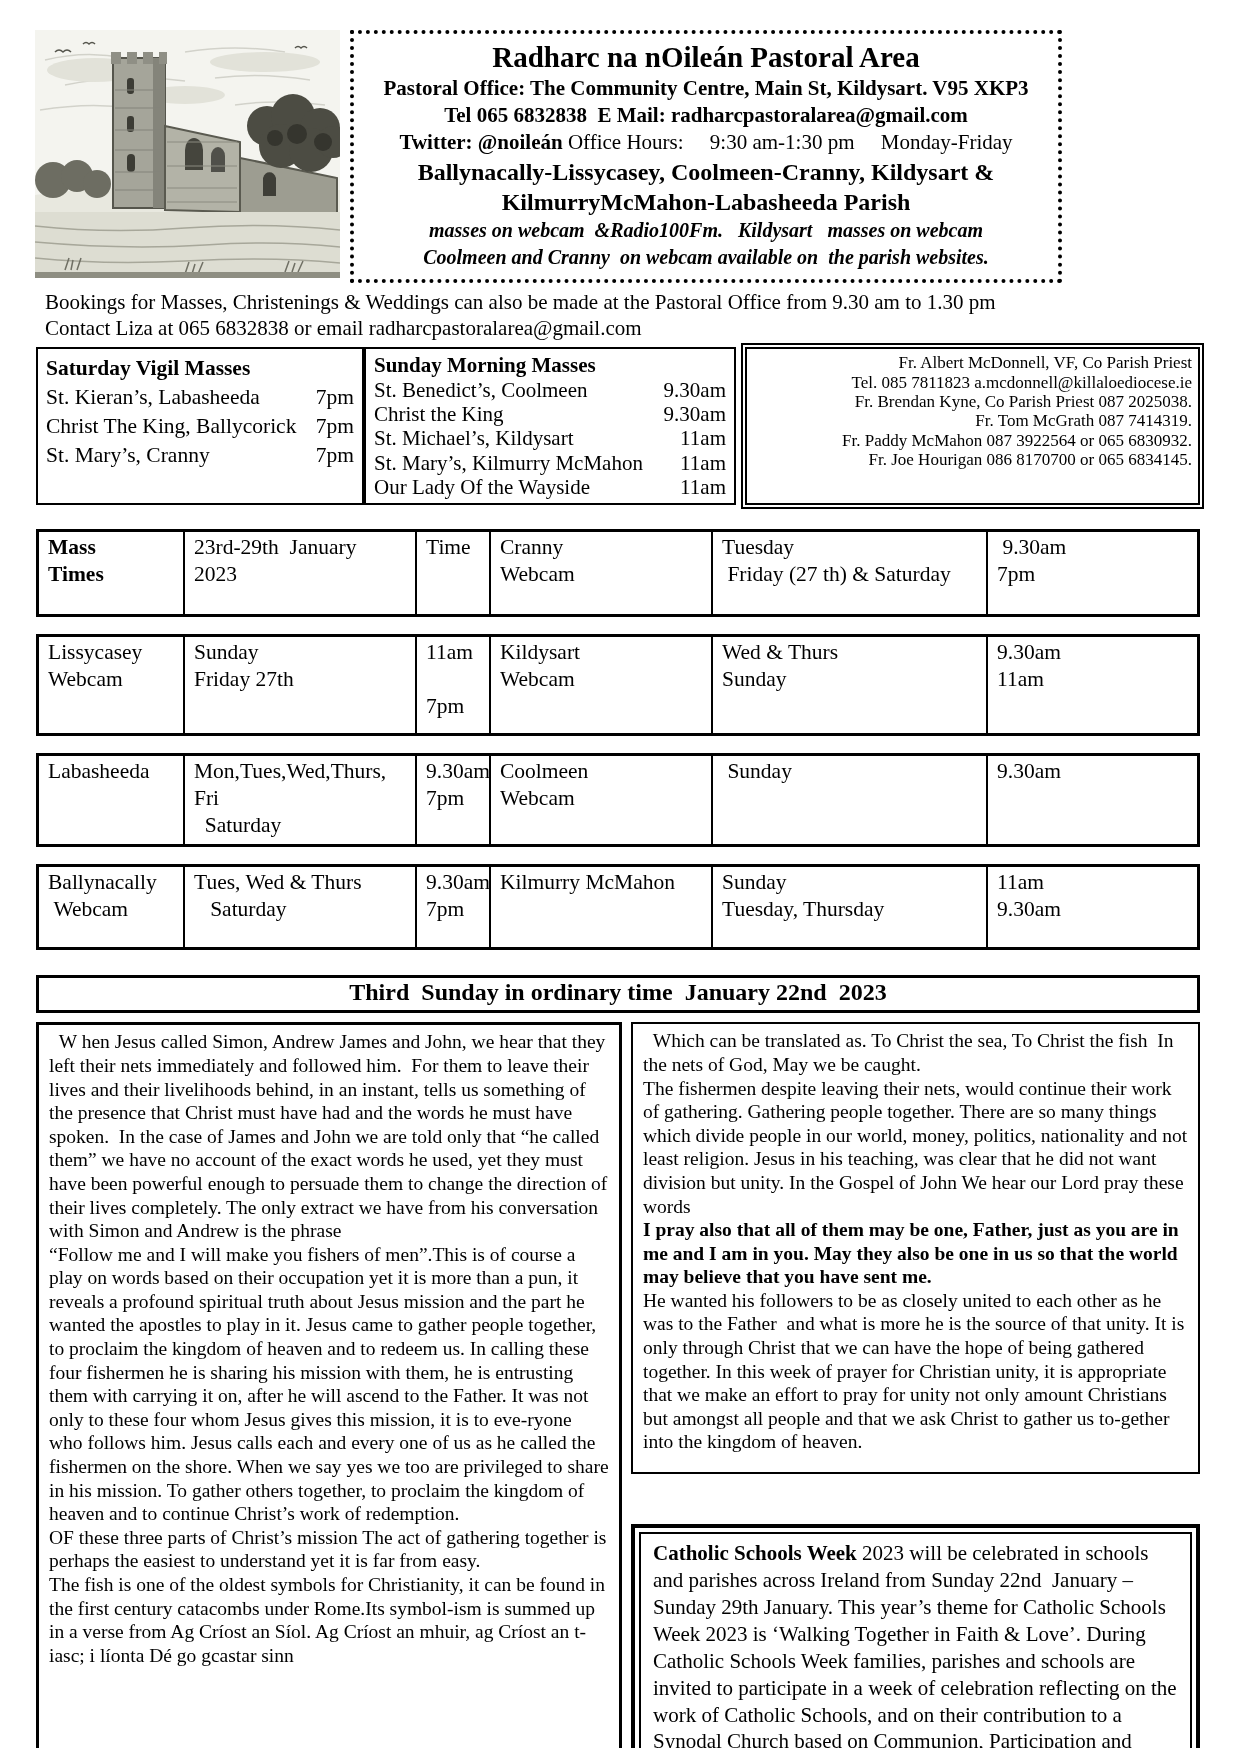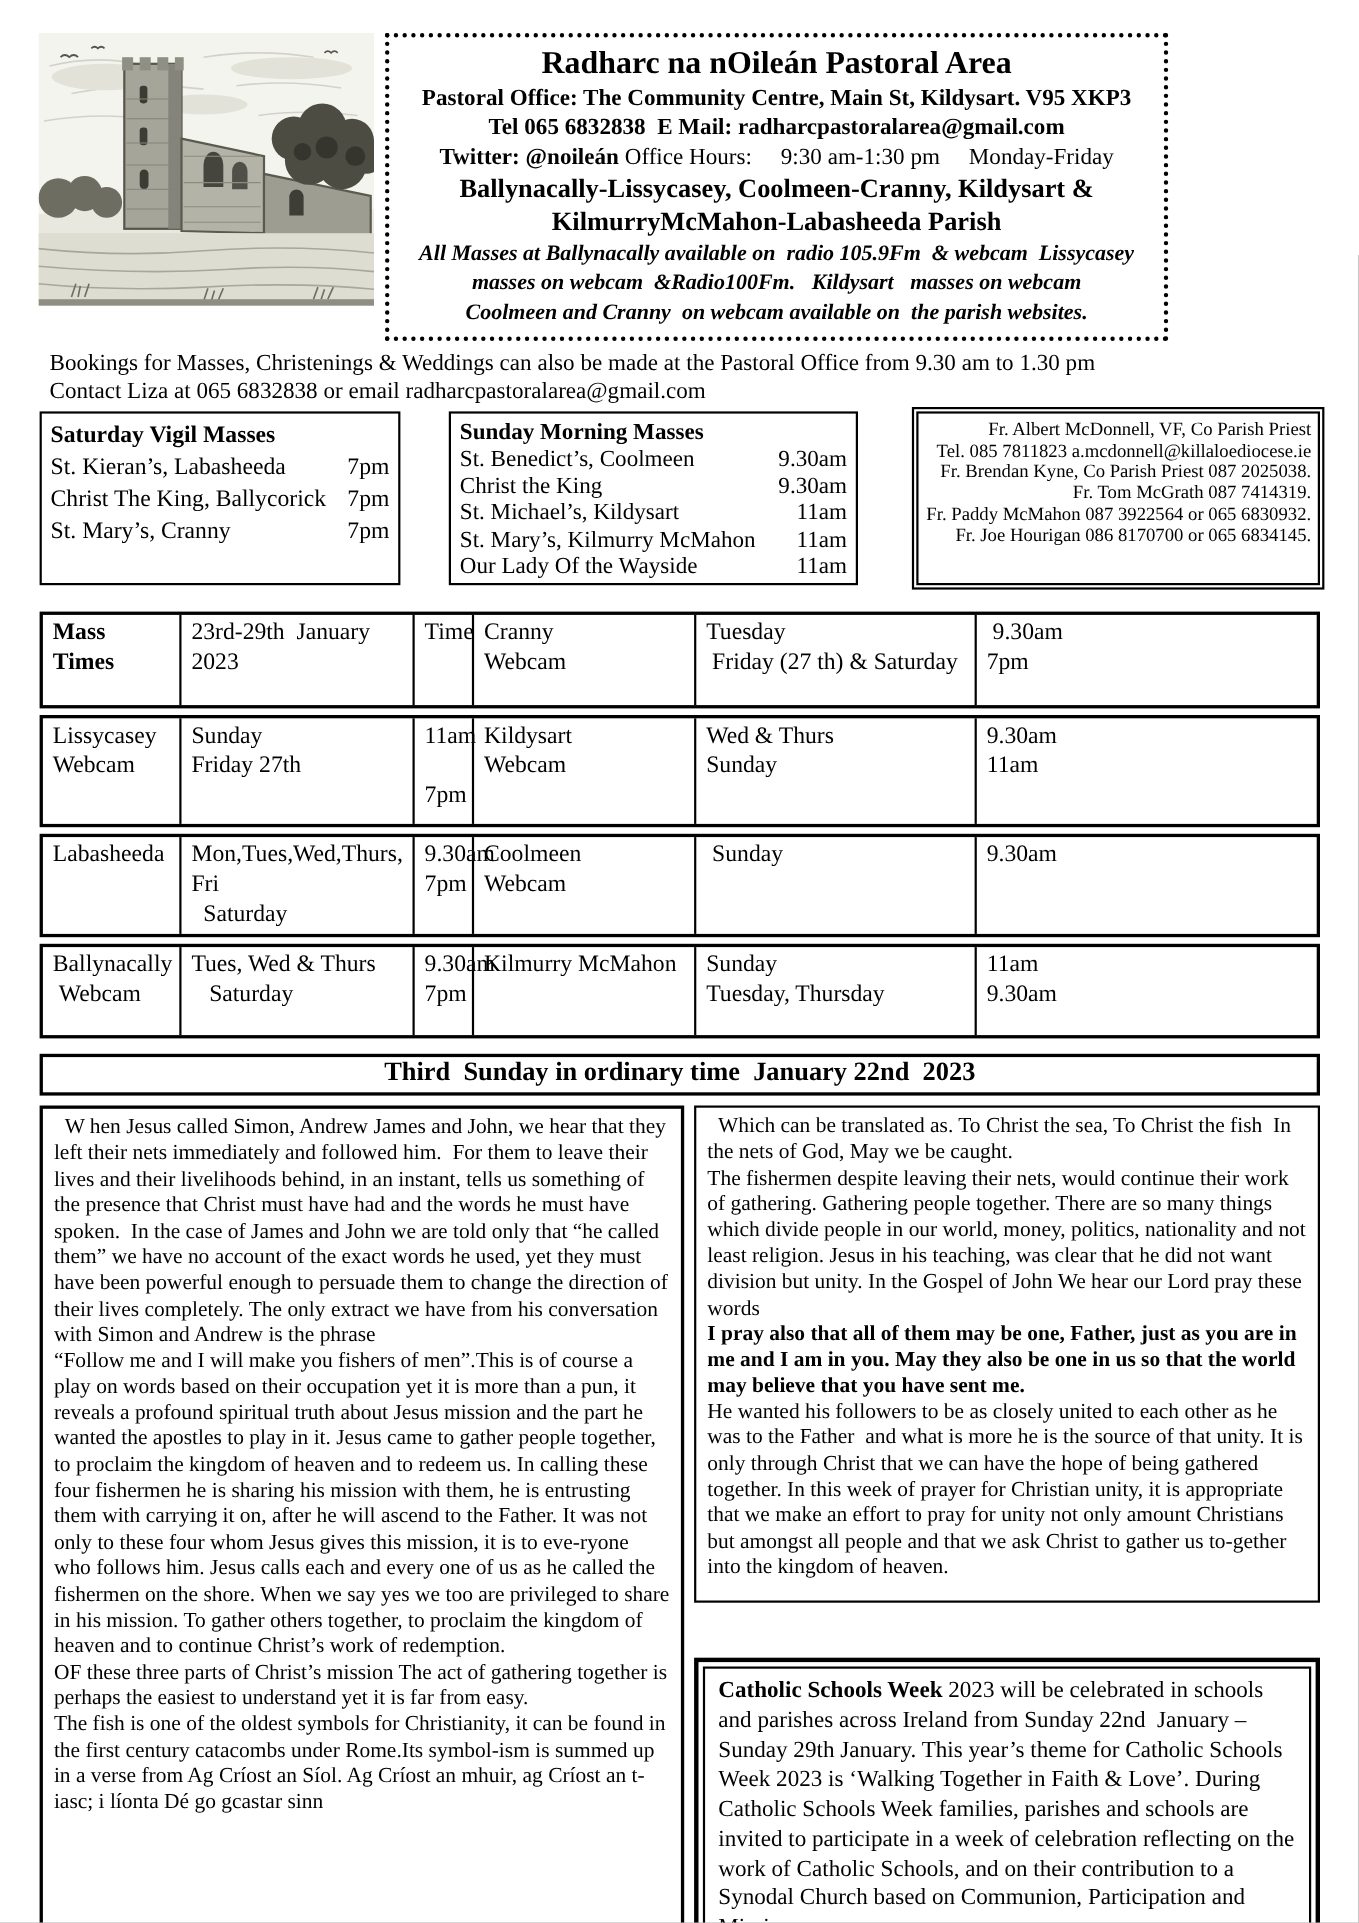--- a/index.html
+++ b/index.html
@@ -15,31 +15,31 @@
   .hb-b{font-size:21px;font-weight:bold;line-height:1.3;}
   .hb-mix{font-size:21px;line-height:1.3;}
   .hb-mix b{font-weight:bold;margin-top:10px;}
   .hb-parish{font-size:24px;font-weight:bold;line-height:1.25;}
   .hb-ital{font-size:20px;font-weight:bold;font-style:italic;line-height:1.35;}
 
   
   .bookings{padding:6px 35px 0 45px;font-size:21px;line-height:1.25;}
 
   
-  .boxrow{display:flex;align-items:stretch;padding:6px 35px 16px 36px;gap:44px;}
+  .boxrow{display:flex;align-items:stretch;padding:6px 35px 16px 36px;}
   .vbox{width:328px;box-sizing:border-box;border:2px solid #000;padding:5px 8px;font-size:21.5px;line-height:1.35;}
   .sbox{width:372px;box-sizing:border-box;border:2px solid #000;padding:4px 8px;font-size:21px;line-height:1.16;}
   .cbox{flex:1;box-sizing:border-box;border:2px solid #000;outline:2px solid #000;outline-offset:2px;
         margin-left:9px;padding:4px 6px;text-align:right;font-size:17px;line-height:1.14;}
   .bt{font-weight:bold;}
   .mrow{display:flex;justify-content:space-between;}
 
   
   .mtable{padding:8px 35px 0 36px;}
-  .trow{display:flex;border:3px solid #000;margin-bottom:6px;background:#fff;}
+  .trow{display:flex;border:3px solid #000;margin-bottom:17px;background:#fff;gap:20px;}
   .trow .cell{box-sizing:border-box;border-left:2px solid #000;padding:2px 9px;
               font-size:21.5px;line-height:1.25;white-space:pre-wrap;}
   .trow .cell:first-child{border-left:none;}
   .c1{width:124px;} .c2{width:212px;} .c3{width:54px;} .c4{width:202px;} .c5{width:255px;} .c6{flex:1;}
   .r0{min-height:82px;} .r1{min-height:96px;justify-content:flex-end;} .r2{min-height:88px;} .r3{min-height:80px;}
   .cellbold{font-weight:bold;}
 
   
   .secwrap{padding:8px 35px 0 36px;}
   .secTitle{border:3px solid #000;text-align:center;font-size:24px;font-weight:bold;
@@ -161,21 +161,20 @@
       <rect x="0" y="242" width="305" height="6" fill="#8e8e82"></rect>
     </svg>
 
     <div class="hbox">
       <div class="hb-title pre">Radharc na nOileán Pastoral Area</div>
       <div class="hb-b pre">Pastoral Office: The Community Centre, Main St, Kildysart. V95 XKP3</div>
       <div class="hb-b pre">Tel 065 6832838  E Mail: radharcpastoralarea@gmail.com</div>
       <div class="hb-mix pre"><b>Twitter: @noileán</b><span> Office Hours:     9:30 am-1:30 pm     Monday-Friday</span></div>
       <div class="hb-parish pre">Ballynacally-Lissycasey, Coolmeen-Cranny, Kildysart &amp;</div>
       <div class="hb-parish pre">KilmurryMcMahon-Labasheeda Parish</div>
-      <div class="hb-ital pre">All Masses at Ballynacally available on  radio 105.9Fm  &amp; webcam  Lissycasey</div>
       <div class="hb-ital pre">masses on webcam  &amp;Radio100Fm.   Kildysart   masses on webcam</div>
       <div class="hb-ital pre">Coolmeen and Cranny  on webcam available on  the parish websites.</div>
     </div>
   </div>
 
   <div class="bookings">
     <div class="pre">Bookings for Masses, Christenings &amp; Weddings can also be made at the Pastoral Office from 9.30 am to 1.30 pm</div>
     <div class="pre">Contact Liza at 065 6832838 or email radharcpastoralarea@gmail.com</div>
   </div>
 

